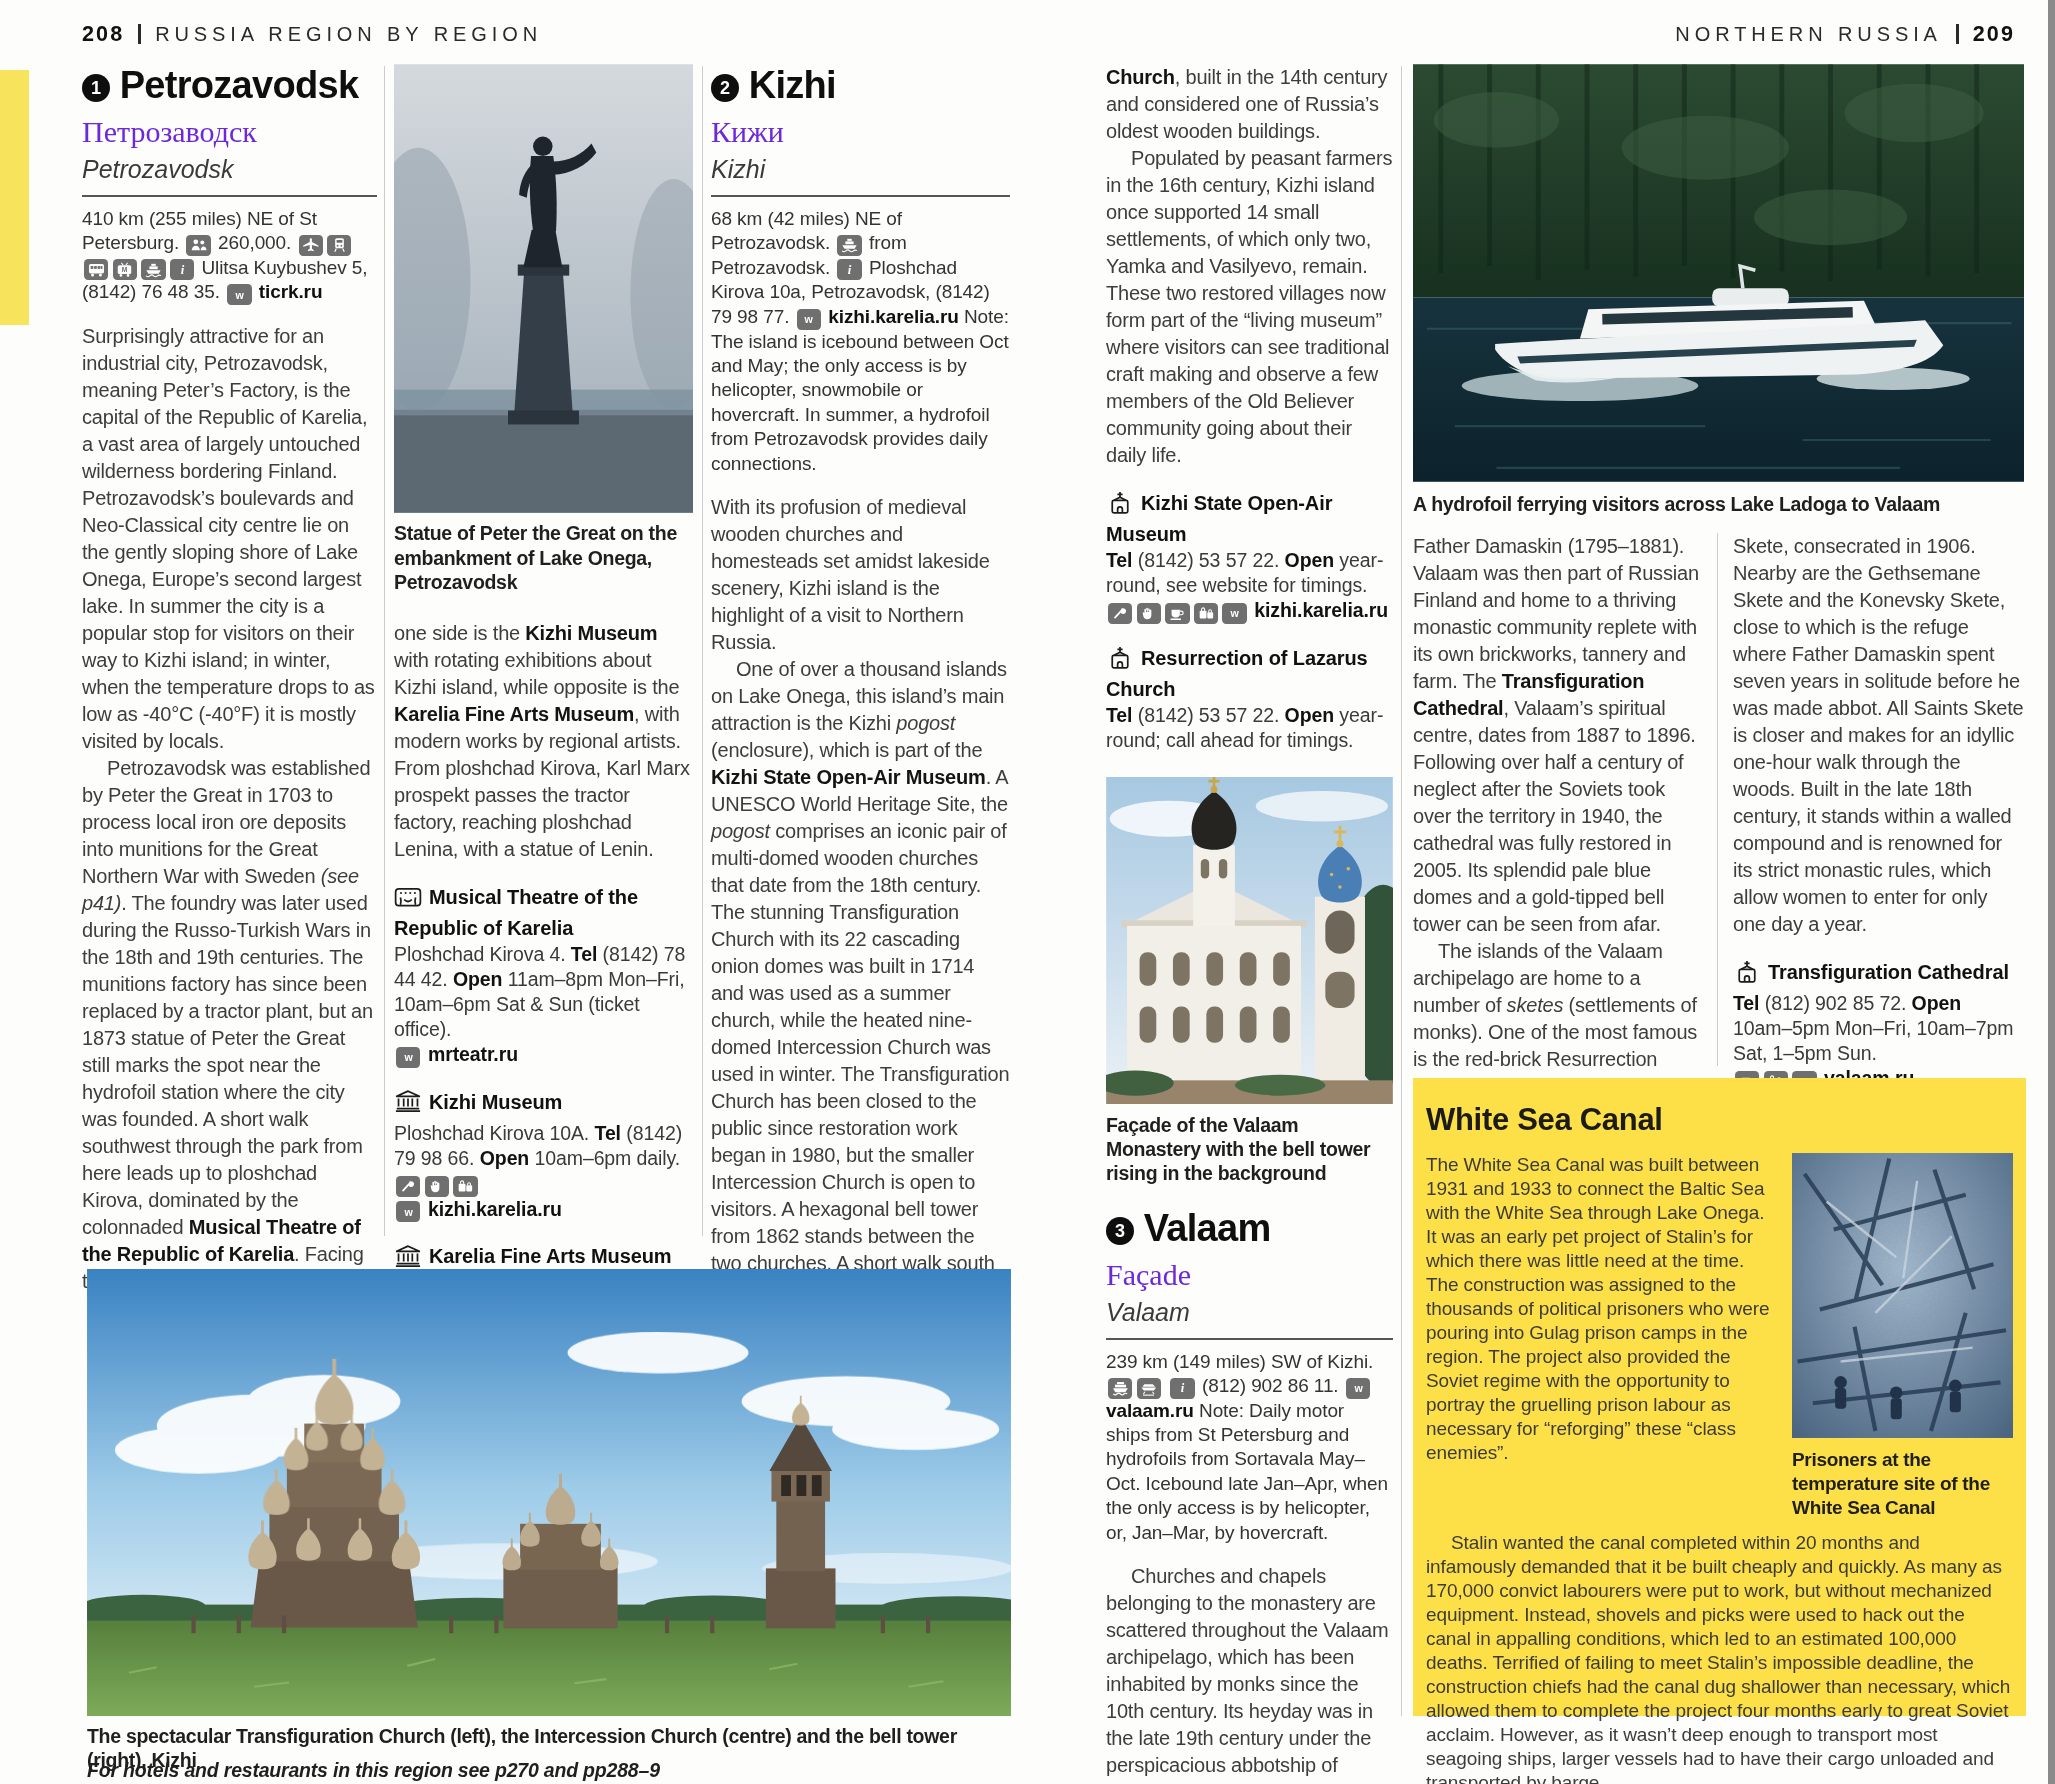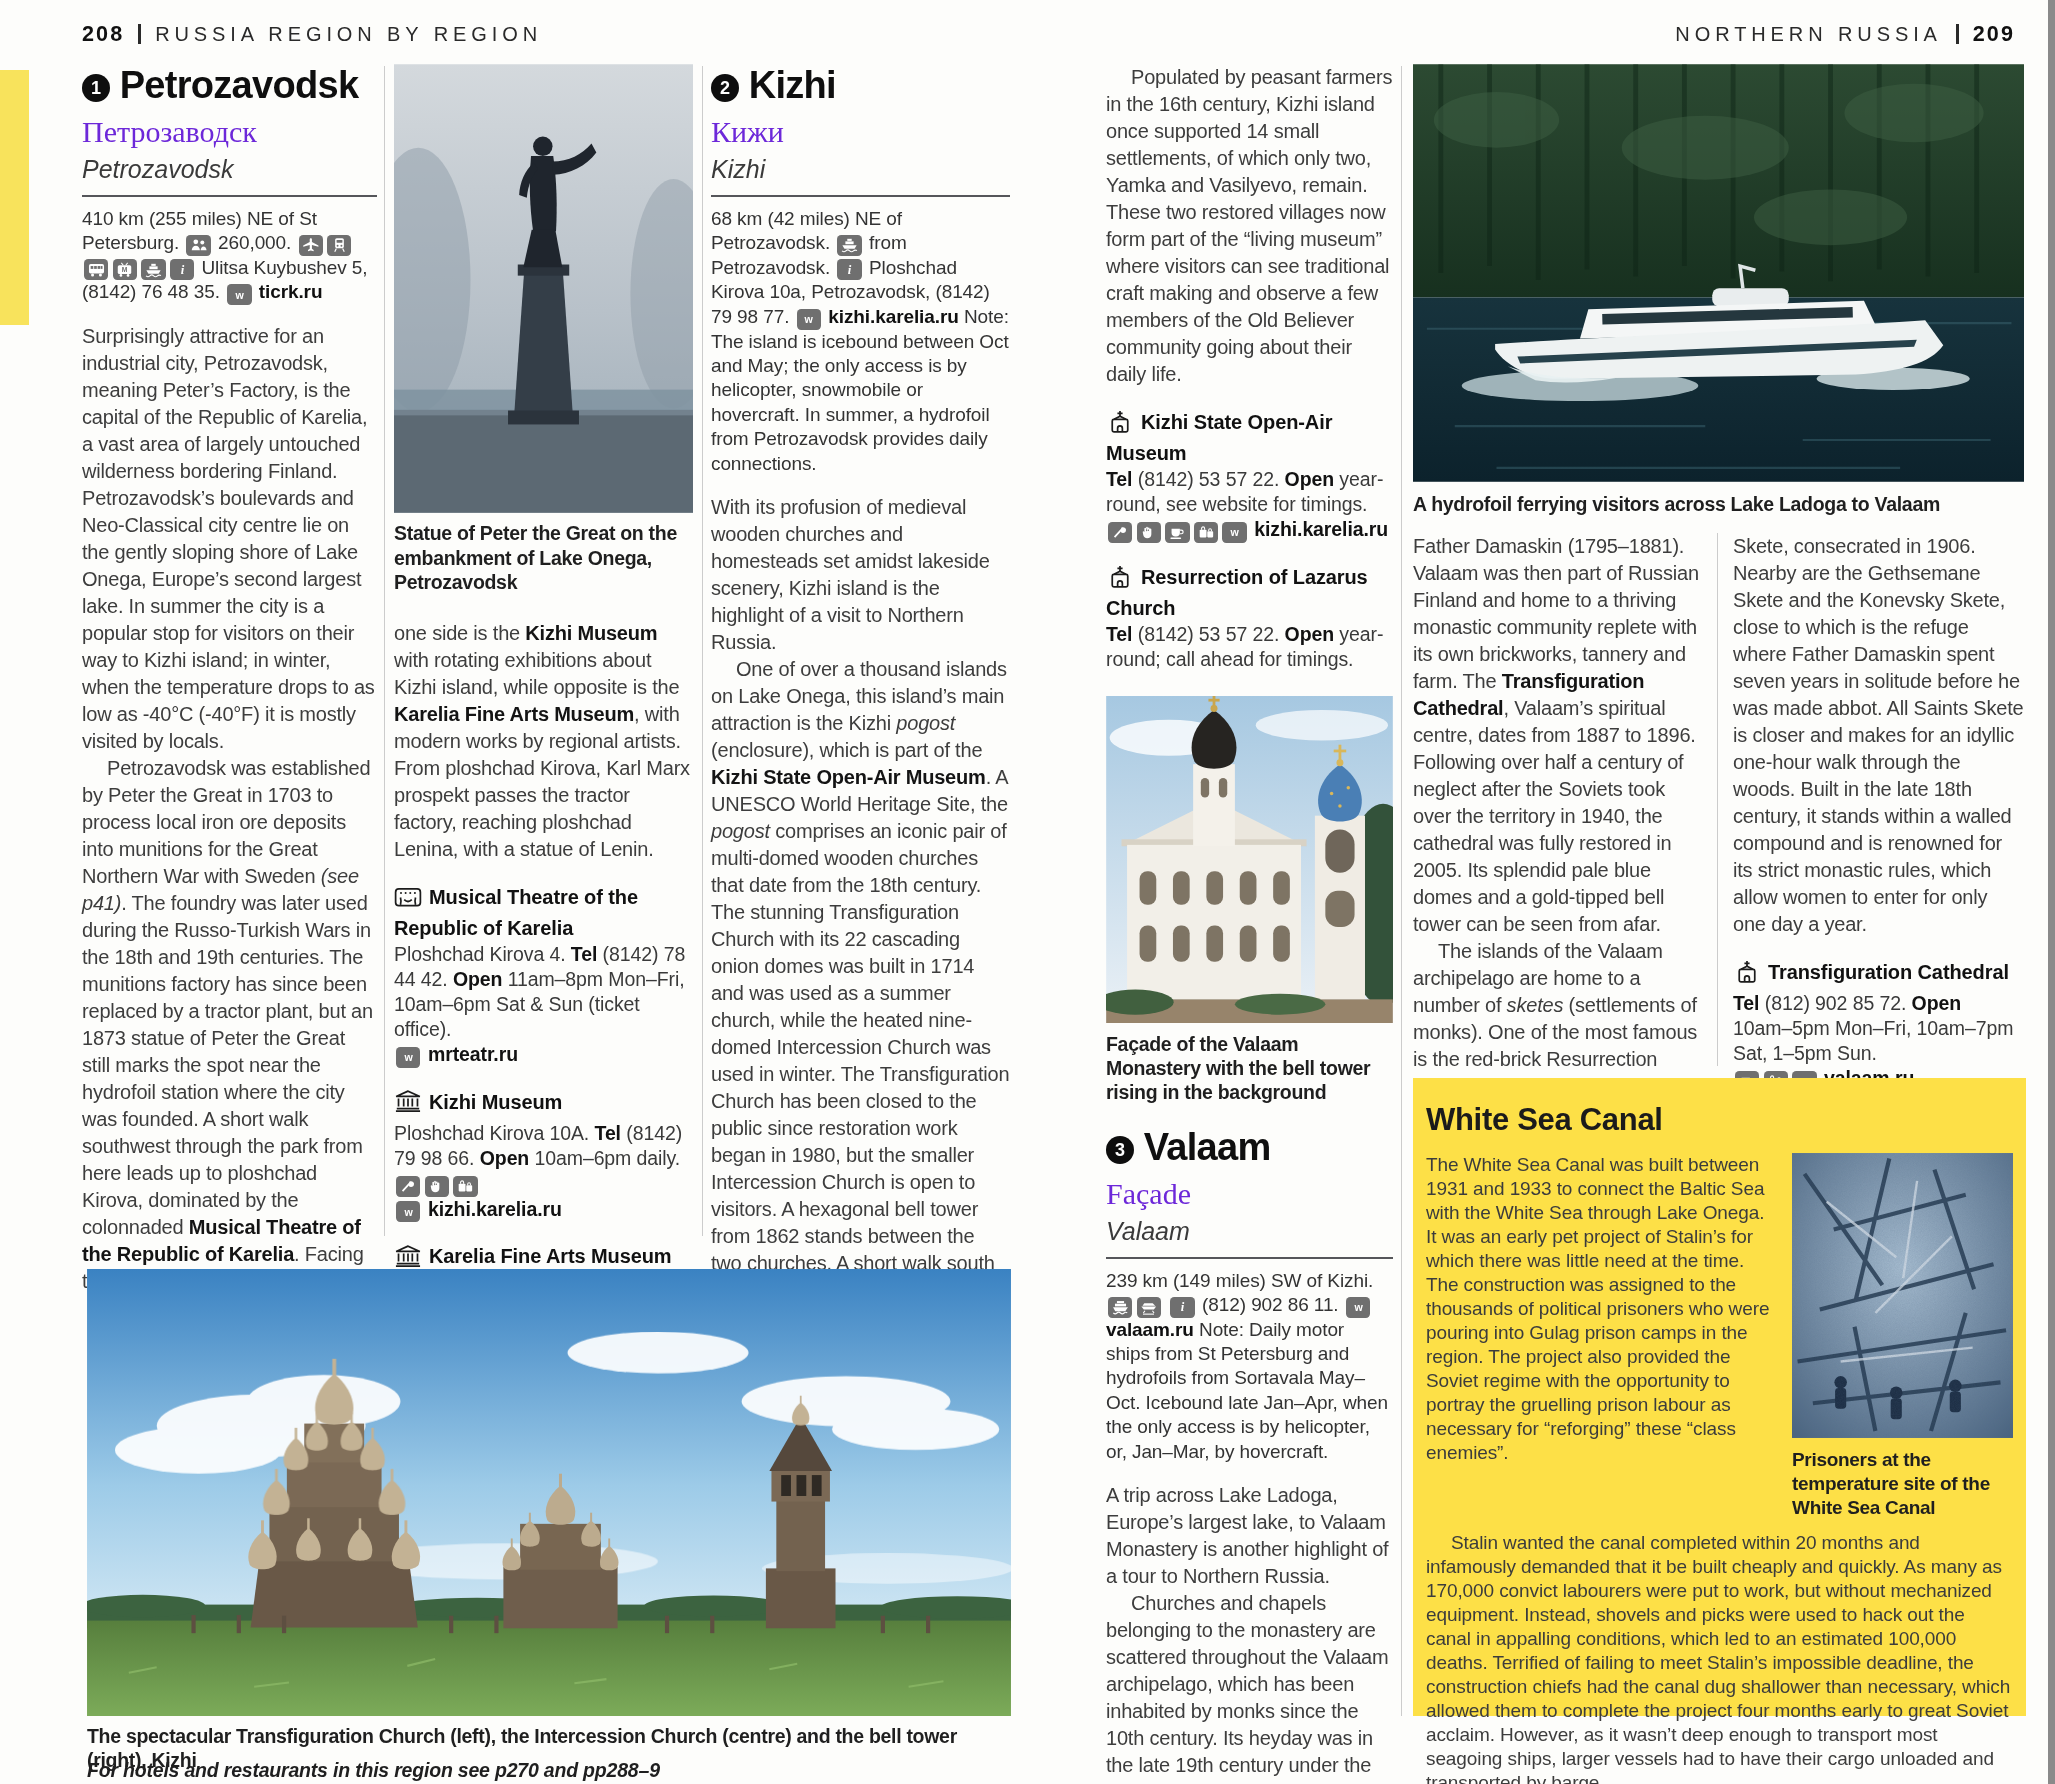--- a/index.html
+++ b/index.html
@@ -365,20 +365,21 @@
       <g stroke="#8fbc69" stroke-width="3" opacity=".7">
         <path d="M60 580 l40 -8 M240 600 l50 -6 M460 570 l40 -10 M700 595 l46 -6 M980 575 l40 -8 M1180 600 l50 -8"></path>
       </g>
     </svg>
   </figure>
   <div class="col caption botcap" style="width:924px;">The spectacular Transfiguration Church (left), the Intercession Church (centre) and the bell tower (right), Kizhi</div>
   <div class="footer">For hotels and restaurants in this region see p270 and pp288–9</div>
 
   <div class="col" style="left:1106px;top:64px;width:287px;">
     <div class="bodytext" style="margin-top:0;">
+      <p><b>Church</b>, built in the 14th century and considered one of Russia’s oldest wooden buildings.</p>
       <p class="ind">Populated by peasant farmers in the 16th century, Kizhi island once supported 14 small settlements, of which only two, Yamka and Vasilyevo, remain. These two restored villages now form part of the “living museum” where visitors can see traditional craft making and observe a few members of the Old Believer community going about their daily life.</p>
     </div>
     <div>
         <div class="listing">
           <div class="lhead"><span class="lic"><svg viewBox="0 0 26 22" fill="none" stroke="#1c1c1c" stroke-width="1.6">
                 <path d="M13 .8v5.4M10.6 3h4.8"></path>
                 <path d="M7.5 8.5L13 5.6l5.5 2.9"></path>
                 <rect x="5.8" y="8.5" width="14.4" height="11.7" rx="1.5"></rect>
                 <path d="M10.8 20.2v-3.4a2.2 2.2 0 014.4 0v3.4"></path>
               </svg></span><span class="lname">Kizhi State Open-Air Museum</span></div>
@@ -497,21 +498,20 @@
         </span> <span class="tic">
           <svg viewBox="0 0 24 20" style="font-size:27px">
             <text x="12" y="15" text-anchor="middle" font-size="16" font-style="italic" font-weight="bold" font-family="Liberation Serif, serif" fill="#fff">i</text>
           </svg>
         </span> (812) 902 86 11. <span class="tic">
           <svg viewBox="0 0 24 20" style="font-size:27px">
             <text x="12" y="14.8" text-anchor="middle" font-size="13.5" font-weight="bold" font-family="Liberation Sans, sans-serif" fill="#fff">w</text>
           </svg>
         </span> <b>valaam.ru</b> Note: Daily motor ships from St Petersburg and hydrofoils from Sortavala May–Oct. Icebound late Jan–Apr, when the only access is by helicopter, or, Jan–Mar, by hovercraft.</div>
     <div class="bodytext">
-      <p>A trip across Lake Ladoga, Europe’s largest lake, to Valaam Monastery is another highlight of a tour to Northern Russia.</p>
       <p class="ind">Churches and chapels belonging to the monastery are scattered throughout the Valaam archipelago, which has been inhabited by monks since the 10th century. Its heyday was in the late 19th century under the perspicacious abbotship of</p>
     </div>
   </div>
 
   <figure class="col" style="left:1413px;top:64px;width:611px;">
     <svg class="ph" width="611" height="418" viewBox="0 0 878 600">
       <defs>
         <linearGradient id="fg" x1="0" y1="0" x2="0" y2="1">
           <stop offset="0" stop-color="#2c4a32"></stop>
             <stop offset="1" stop-color="#17301f"></stop>

